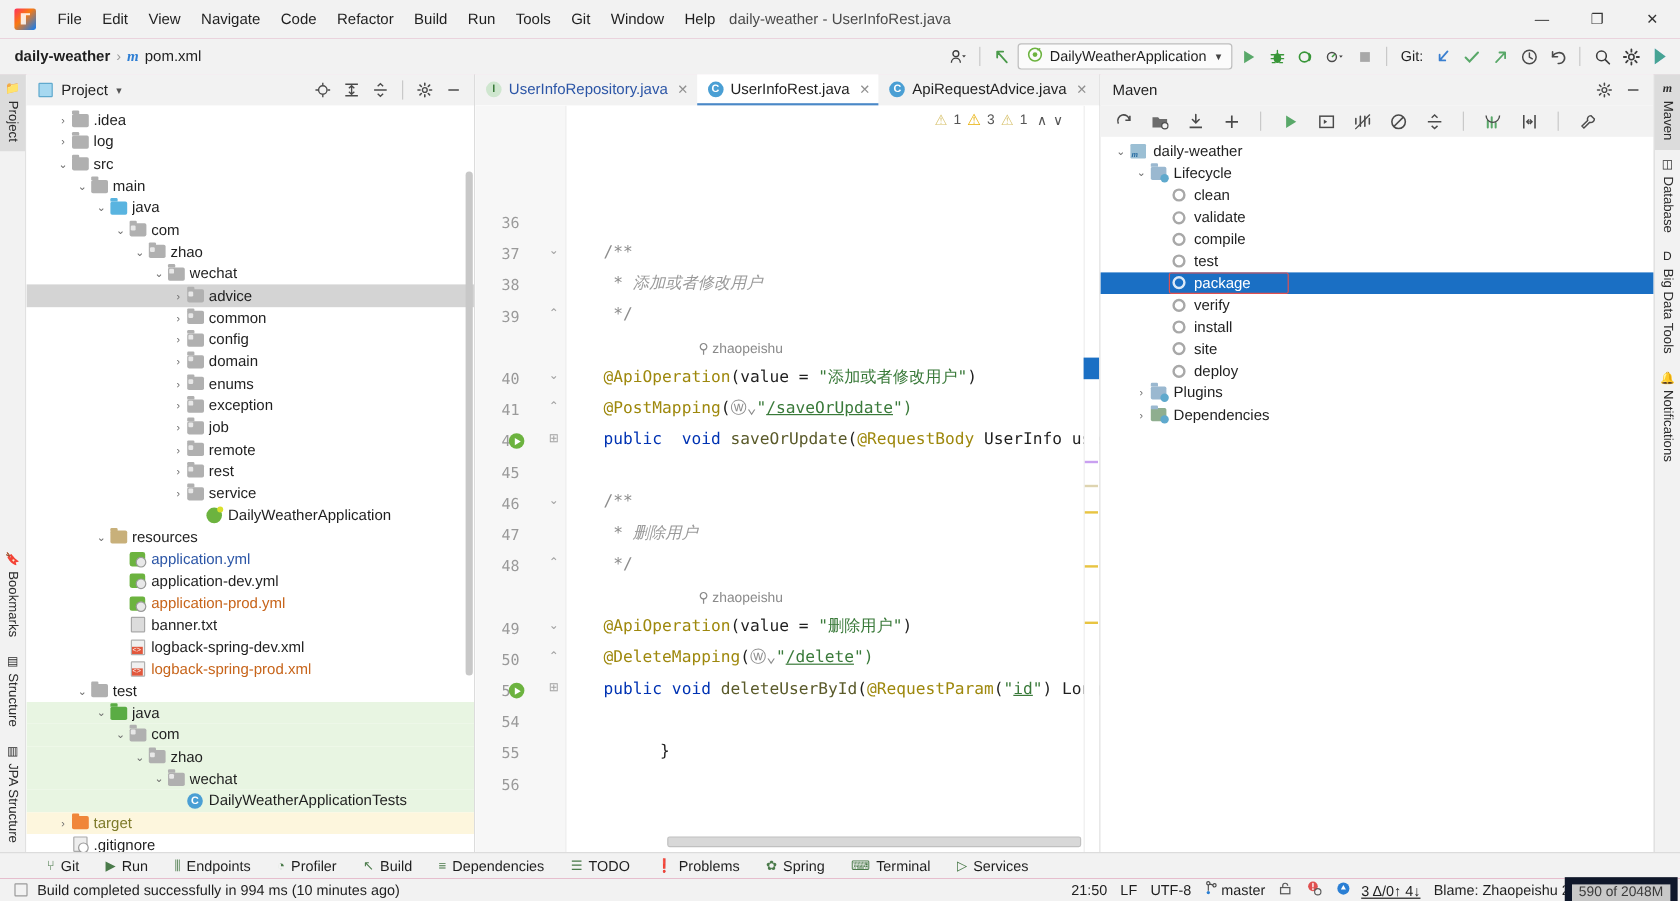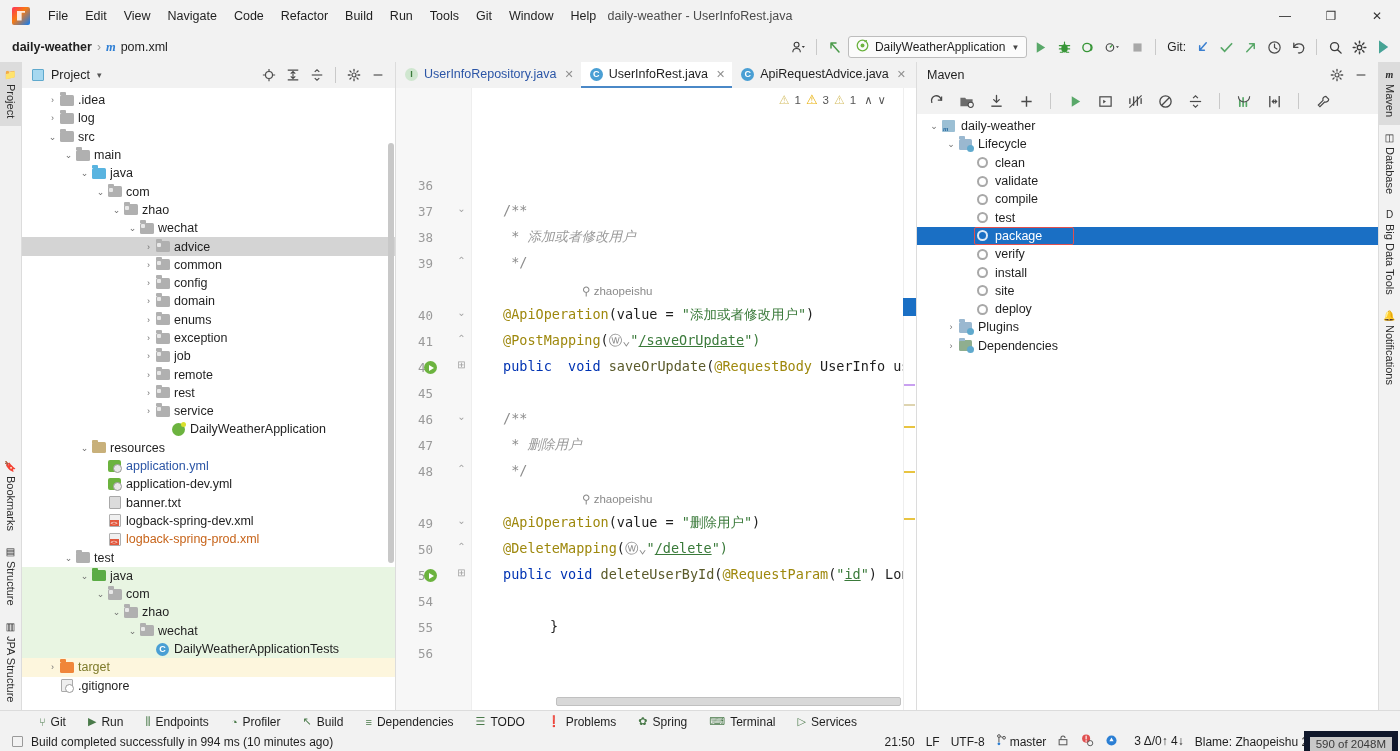--- a/index.html
+++ b/index.html
@@ -521,20 +521,27 @@
           <div class="trow" style="padding-left: 72px;">
             <span class="arrow"></span>
             <span class="tico">
               <span class="ymlico"></span>
             </span>
             <span class="tlabel">application-dev.yml</span>
           </div>
           <div class="trow" style="padding-left: 72px;">
             <span class="arrow"></span>
             <span class="tico">
+              <span class="ymlico"></span>
+            </span>
+            <span class="tlabel orange">application-prod.yml</span>
+          </div>
+          <div class="trow" style="padding-left: 72px;">
+            <span class="arrow"></span>
+            <span class="tico">
               <span class="txtico"></span>
             </span>
             <span class="tlabel">banner.txt</span>
           </div>
           <div class="trow" style="padding-left: 72px;">
             <span class="arrow"></span>
             <span class="tico">
               <span class="xmlico"></span>
             </span>
             <span class="tlabel">logback-spring-dev.xml</span>
@@ -983,21 +990,21 @@
             <path d="M4.6 6V4.2a2.4 2.4 0 014.8 0" fill="none" stroke="#5a5a5a" stroke-width="1.2"></path>
           </svg>
       </span>
       <span>
         <svg width="14" height="14" viewBox="0 0 16 16">
             <circle cx="7" cy="6.4" r="4.6" fill="#e05050"></circle>
             <path d="M7 3.6v3.2M7 8.6v.9" stroke="#fff" stroke-width="1.3" stroke-linecap="round"></path>
             <circle cx="11.6" cy="11.6" r="3" fill="none" stroke="#5a5a5a" stroke-width="1.1"></circle>
           </svg>
       </span>
-      <span style="display:flex;align-items:flex-start;gap:16px;">
+      <span style="display:flex;align-items:flex-end;gap:8px;text-decoration:underline;">
         <span>
           <svg width="13" height="13" viewBox="0 0 16 16">
               <circle cx="8" cy="8" r="6.2" fill="#2b7fd4"></circle>
               <path d="M8 4.4l2.6 4.6H5.4z" fill="#fff"></path>
             </svg>
         </span>
         <span>3 Δ/0↑ 4↓</span>
       </span>
       <span>Blame: Zhaopeishu 2022/11/17 13:06</span>
       <span class="memwidget">590 of 2048M</span>

